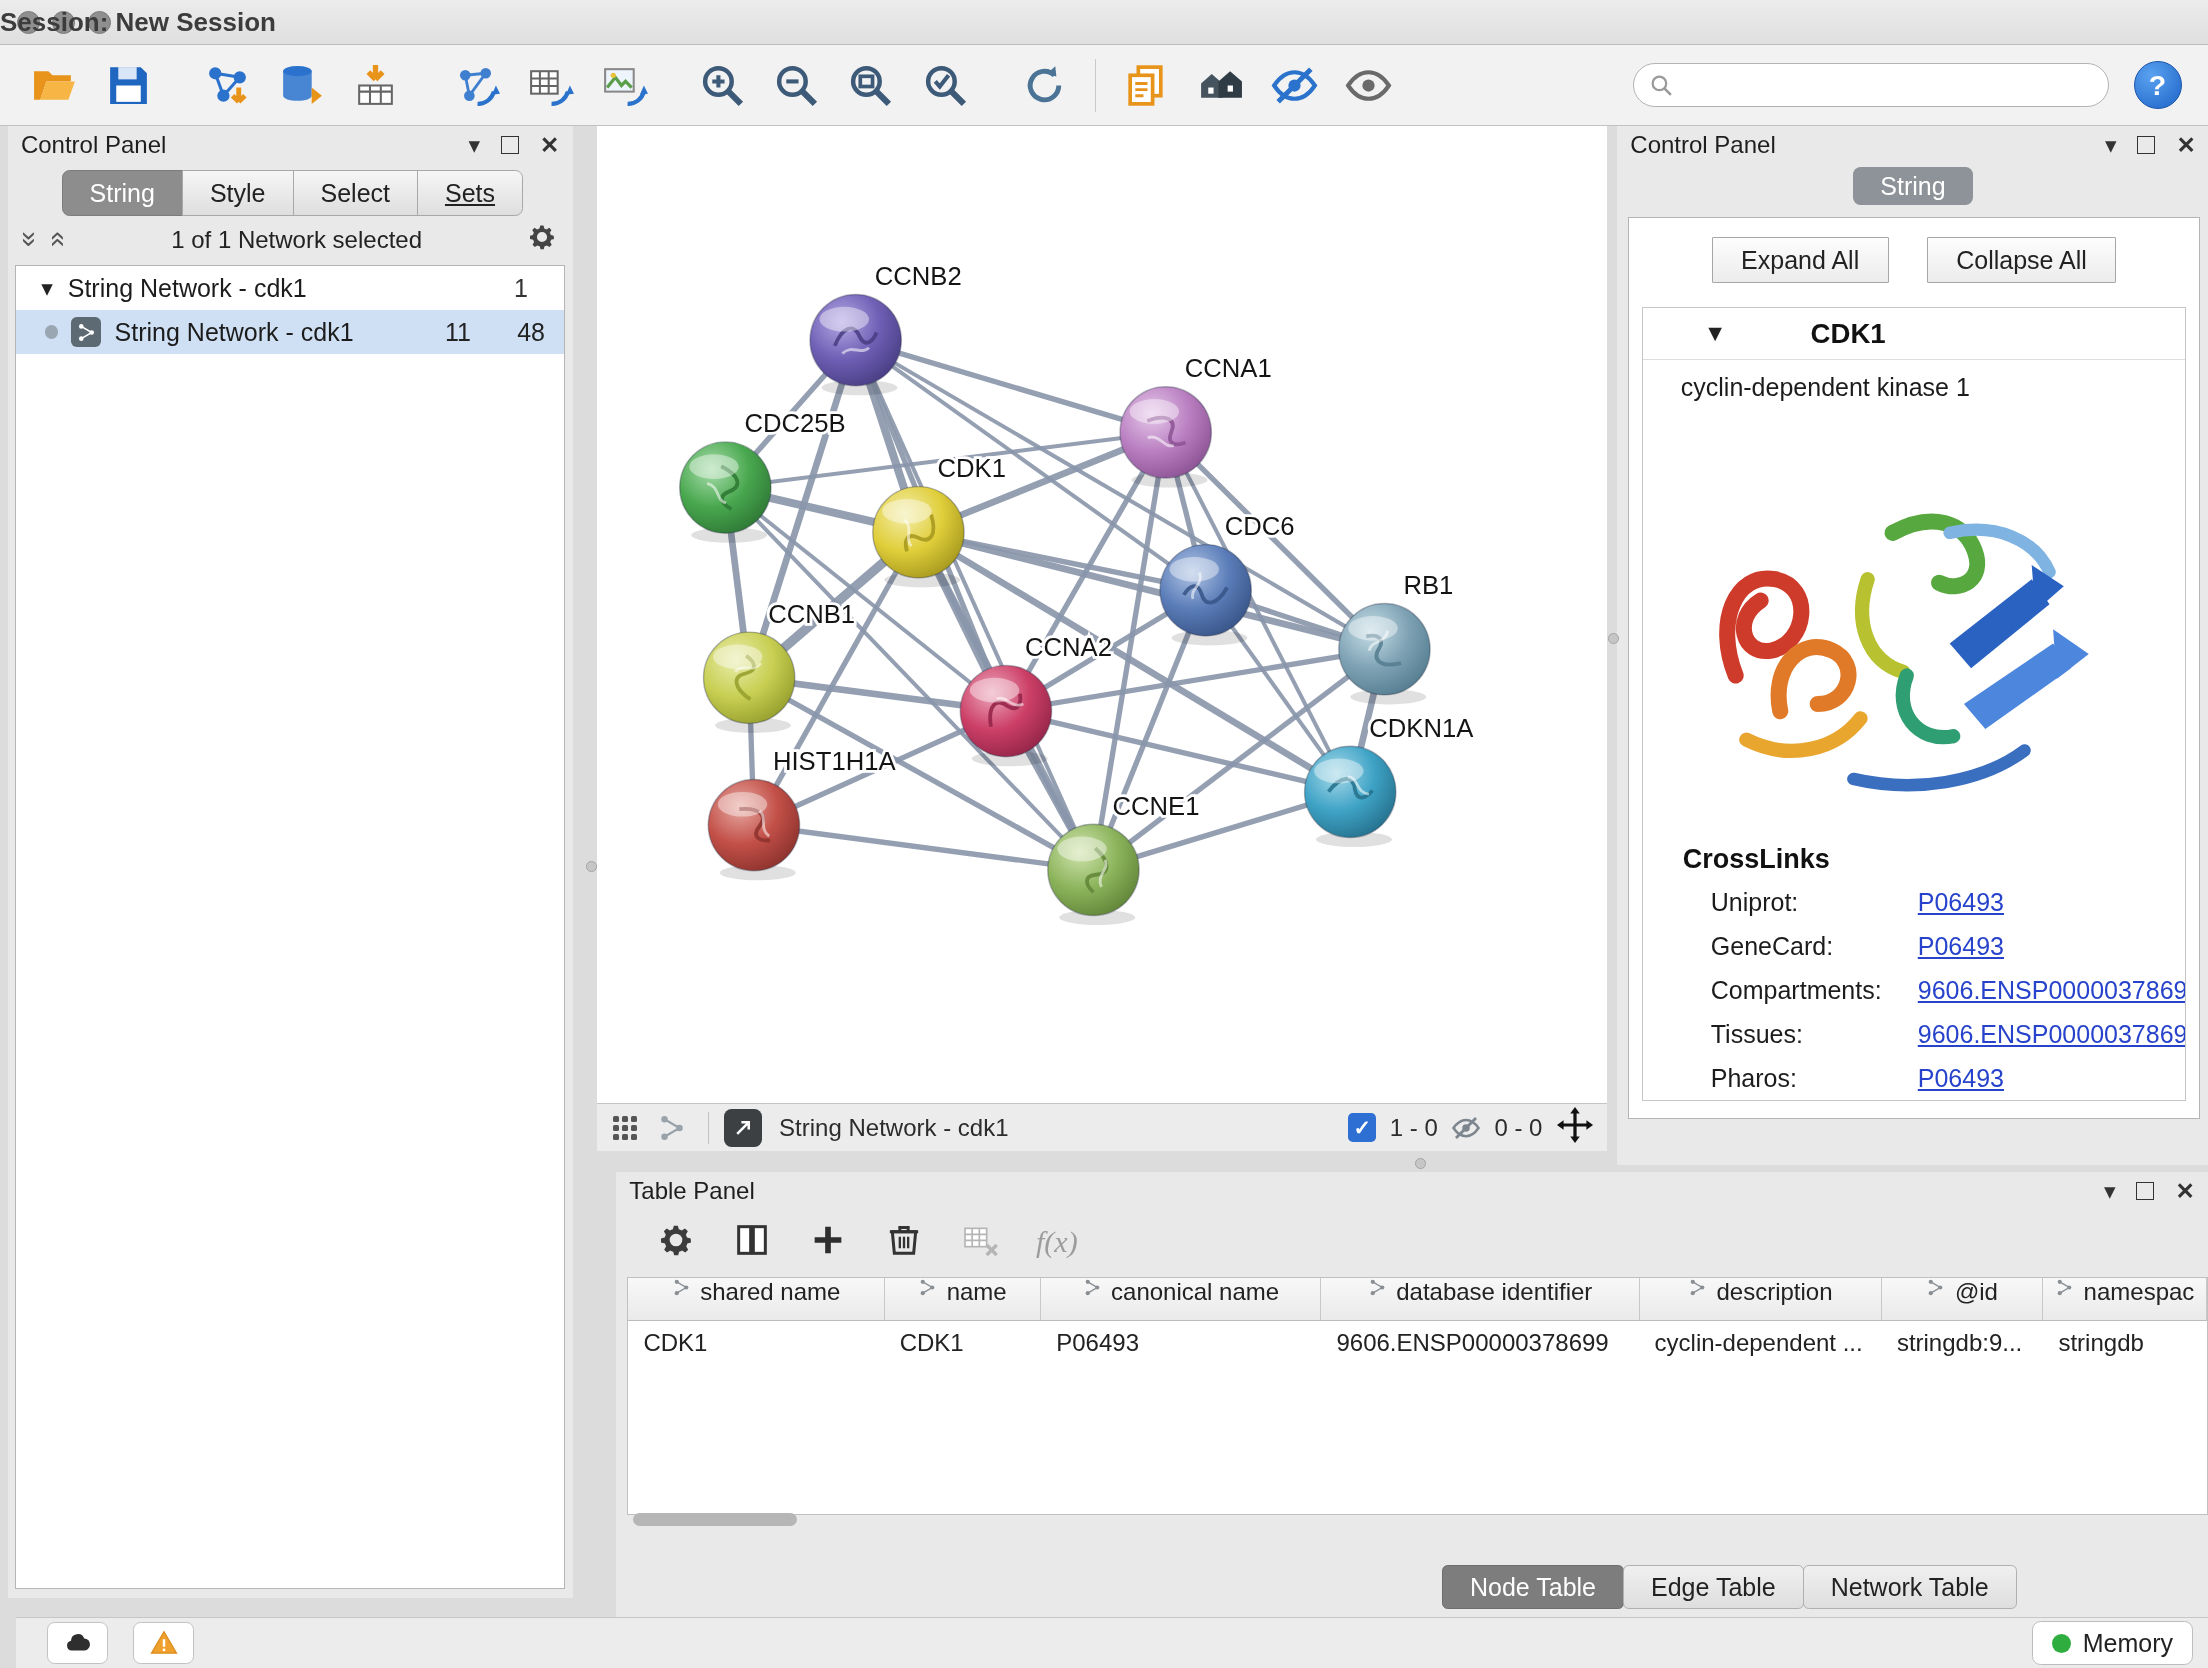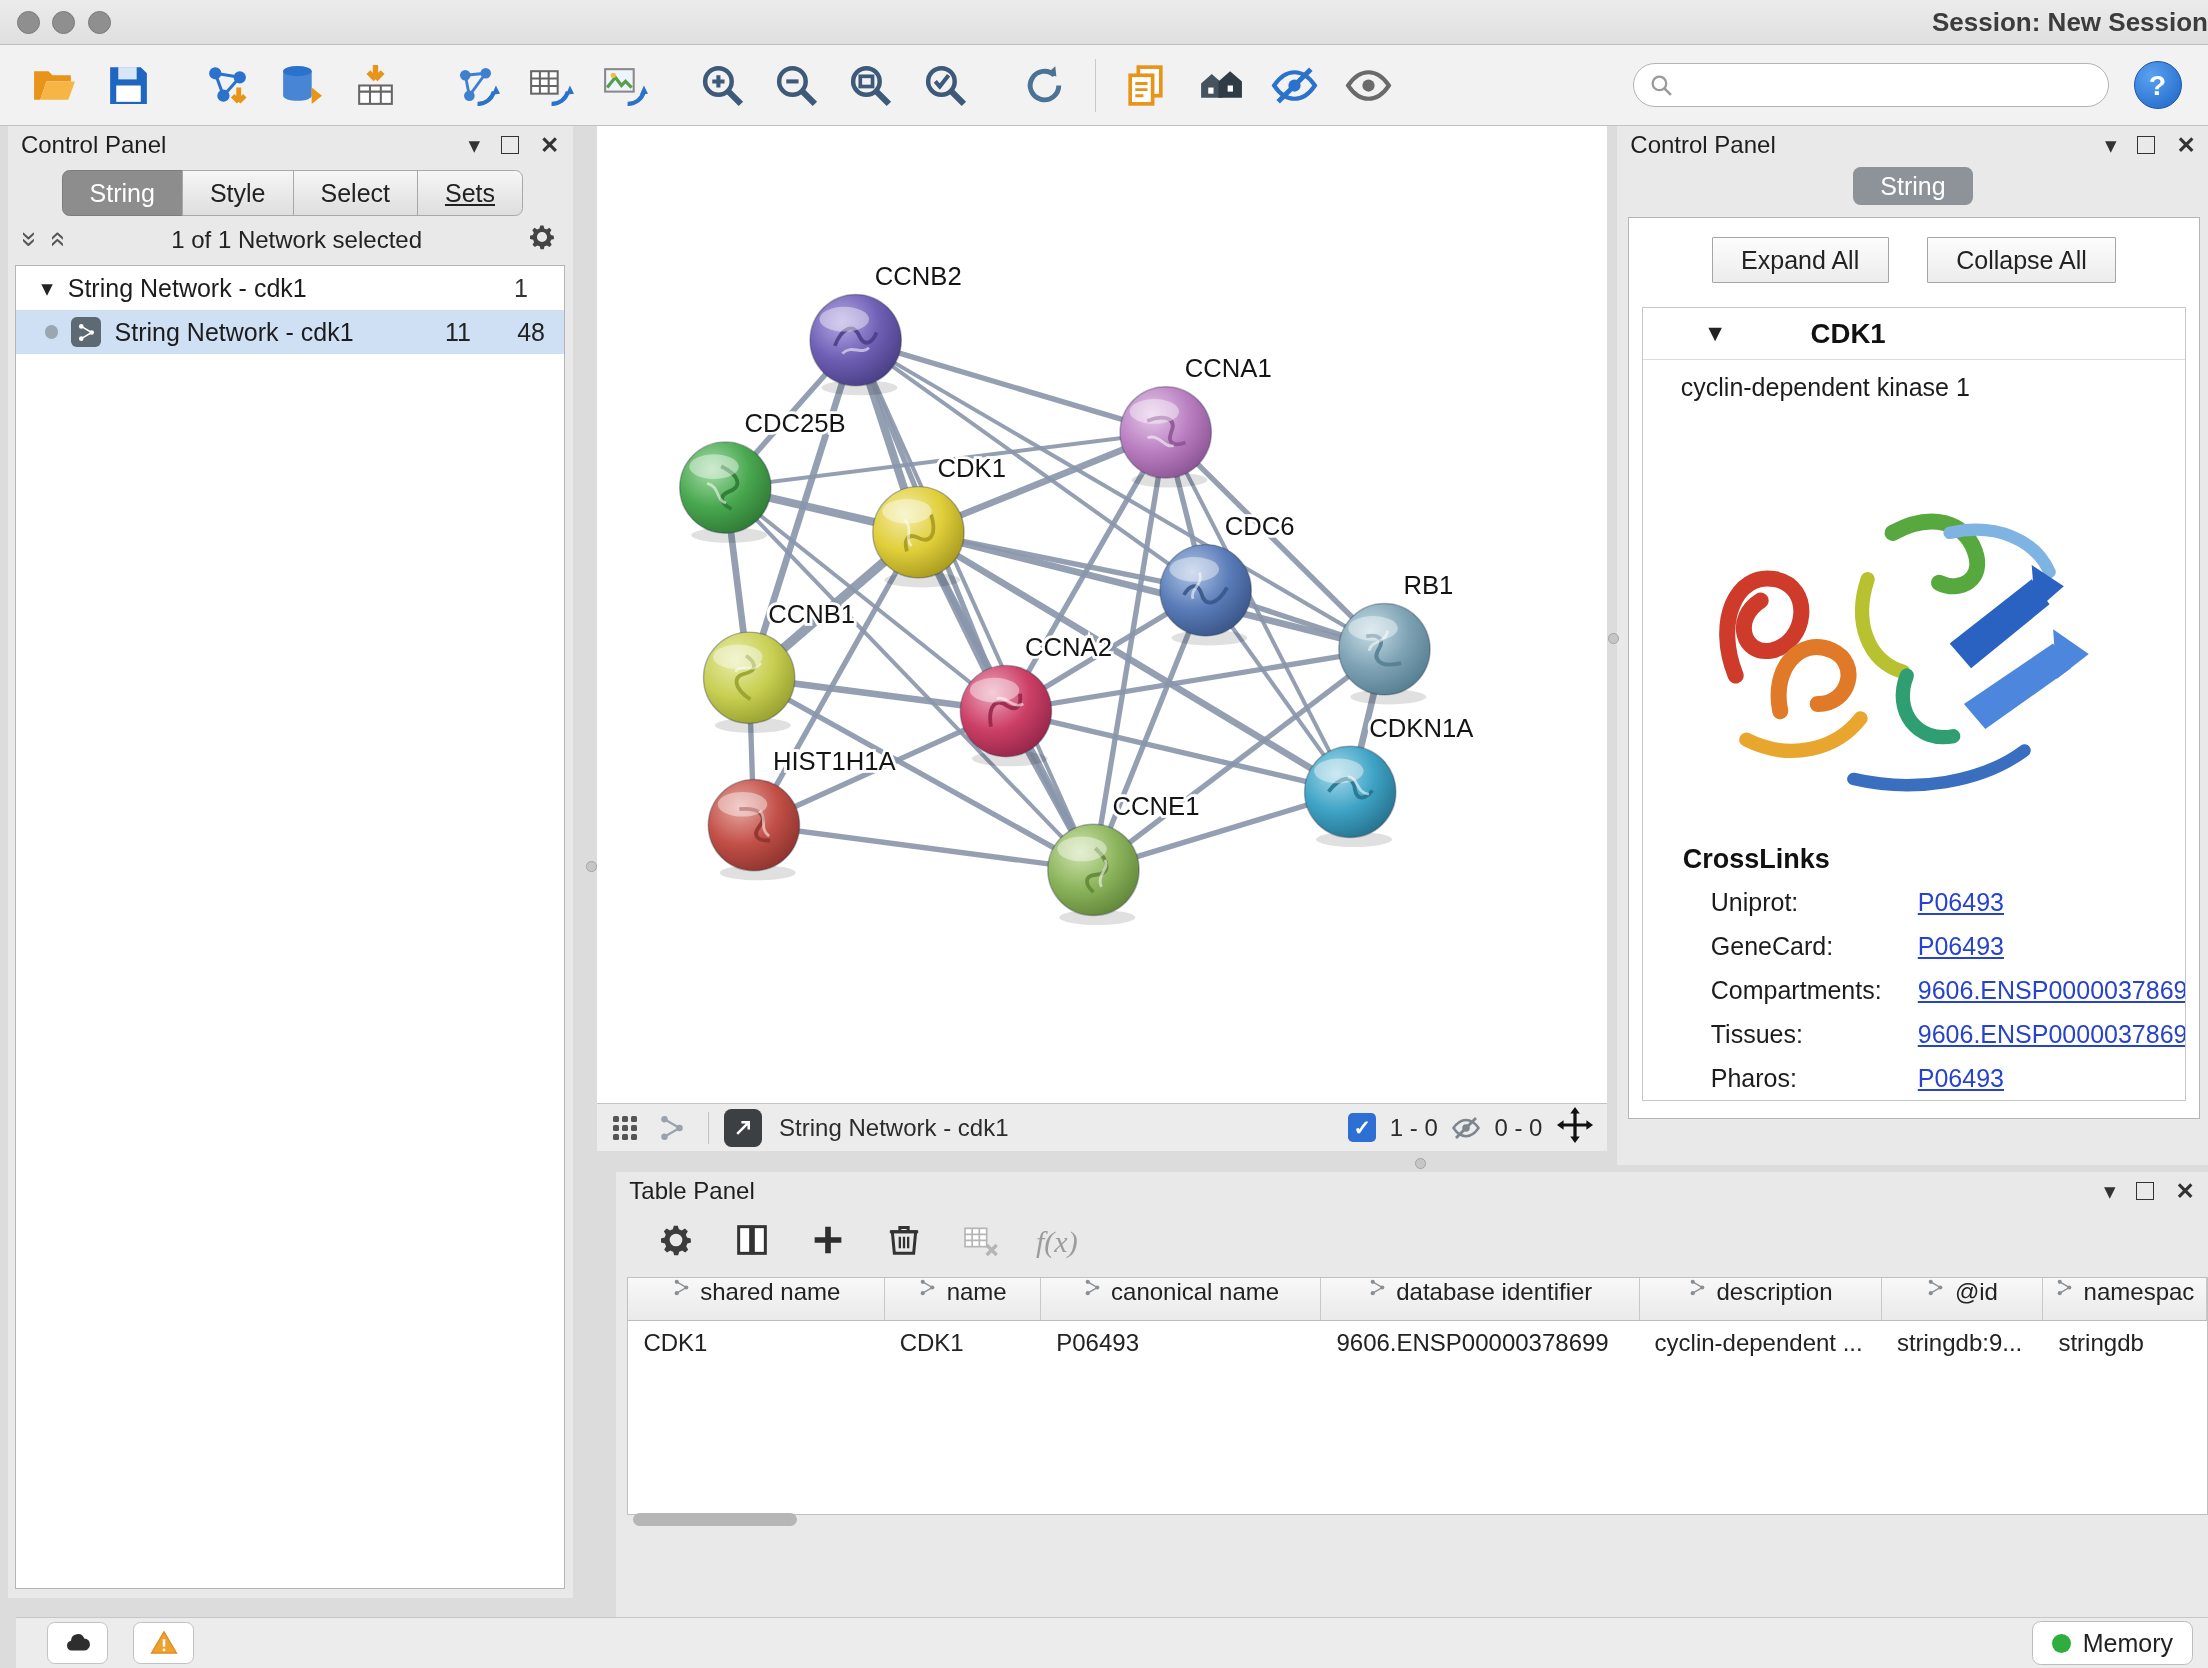--- a/index.html
+++ b/index.html
@@ -7,21 +7,21 @@
     width:2208px;height:1668px;position:relative;overflow:hidden;
     background:#dcdcdc;
     font-family:"Liberation Sans", sans-serif;
     -webkit-font-smoothing:antialiased;
   }
   
   .titlebar{position:absolute;left:0;top:0;width:2208px;height:44px;
     background:linear-gradient(#ececec,#dfdfdf);border-bottom:1px solid #bdbdbd;}
   .traffic{position:absolute;left:17px;top:10.5px;display:flex;gap:12.4px;}
   .tl{width:23px;height:23px;border-radius:50%;background:#8f8f8f;border:1px solid #7a7a7a;box-sizing:border-box;}
-  .win-title{position:absolute;left:0;right:0;top:6.7px;text-align:right;font-size:26px;color:#3c3c3c;font-weight:700;}
+  .win-title{position:absolute;left:0;right:0;top:6.7px;text-align:left;font-size:26px;color:#3c3c3c;font-weight:700;}
   
   .toolbar{position:absolute;left:0;top:45px;width:2208px;height:81px;background:#f2f2f2;
     border-bottom:1px solid #c2c2c2;display:flex;align-items:center;padding:0 17px;box-sizing:border-box;}
   .tbtn{background:none;border:none;padding:0;margin:0 8.6px;width:57px;height:61px;display:flex;align-items:center;justify-content:center;cursor:default;}
   .tbtn svg{width:49px;height:49px;}
   .tsep{width:1px;height:53px;background:#c9c9c9;margin:0 13.3px;}
   .tspace{width:25px;}
   .searchbox{margin-left:auto;width:476px;height:44px;border:1px solid #b3b3b3;border-radius:22px;background:#fff;
     display:flex;align-items:center;padding:0 15px;box-sizing:border-box;}
   .searchbox svg{width:25px;height:25px;margin-right:9.5px;flex:none;}
@@ -729,20 +729,25 @@
           <div class="td" style="width: 157px;">CDK1</div>
           <div class="td" style="width: 281px;">P06493</div>
           <div class="td" style="width: 319px;">9606.ENSP00000378699</div>
           <div class="td" style="width: 243px;">cyclin-dependent ...</div>
           <div class="td" style="width: 162px;">stringdb:9...</div>
           <div class="td" style="width: 164px;">stringdb</div>
         </div>
       </div>
   </div>
   <div class="hscroll"></div>
+  <div class="tp-tabs" id="tbl-tabs">
+      <div class="tp-tab sel">Node Table</div>
+      <div class="tp-tab">Edge Table</div>
+      <div class="tp-tab">Network Table</div>
+    </div>
 </div>
 
 <div class="status-bar">
   <span class="sb-badge">
       <svg viewBox="0 0 24 24">
         <path d="M7 18a4 4 0 0 1-.6-7.9A5.5 5.5 0 0 1 17 8.3 4.5 4.5 0 0 1 16.5 18z" fill="#2e2e2e"></path>
       </svg>
     </span>
   <span class="sb-badge">
       <svg viewBox="0 0 24 24">

